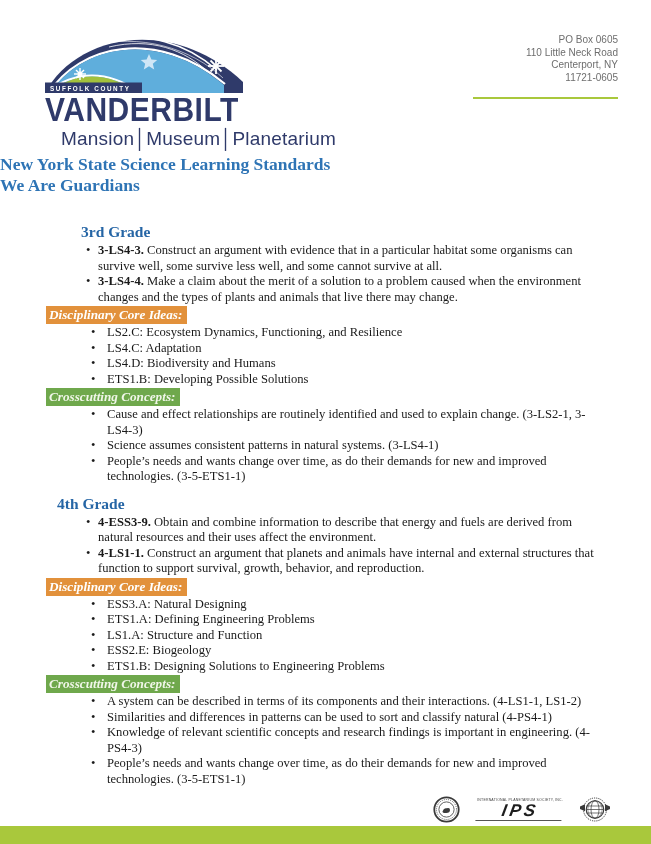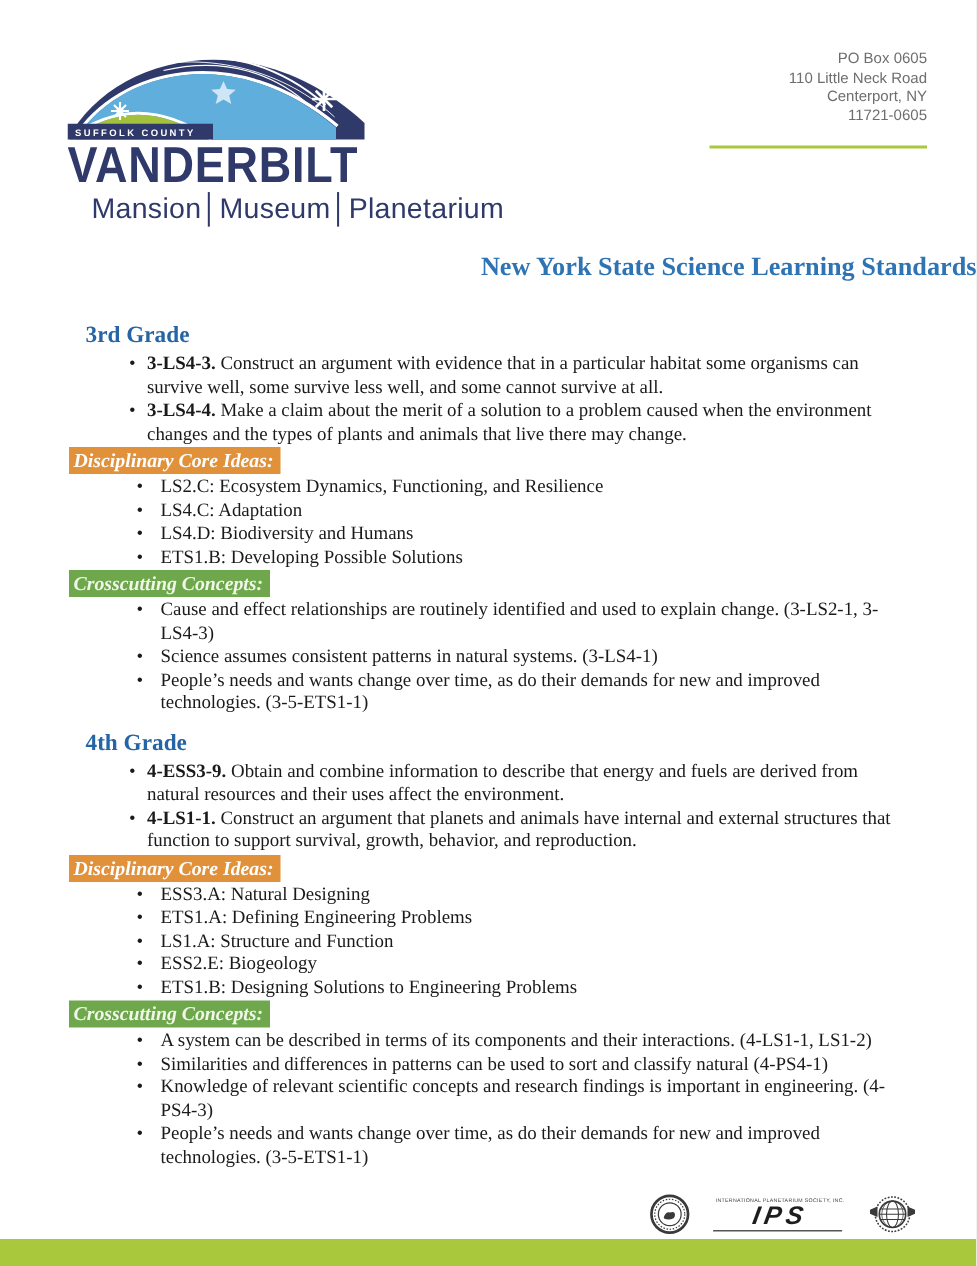--- a/index.html
+++ b/index.html
@@ -28,21 +28,21 @@
     margin-top:3px; margin-left:16px; white-space:nowrap;
   }
   .addr {
     text-align:right; font-family:"Liberation Sans", sans-serif;
     font-size:10px; line-height:12.5px; color:#6e6e6e; padding-top:4px;
   }
   .addr-rule { margin-top:13px; margin-left:auto; width:145px; height:2px; }
 
   
   .doc-title {
-    margin-top:16px; text-align:right;
+    margin-top:4px; text-align:left;
     font-weight:bold; font-size:17.5px; line-height:21px;
   }
 
   
   main { margin:27px 56px 0 57px; font-size:12.6px; line-height:15.5px; }
   h2.grade { margin:0 0 2px 0; font-size:15.5px; line-height:18px; font-weight:bold; }
   h2.grade.second { margin-top:10px; }
 
   ul { list-style:none; margin:0; padding:0; }
   li { position:relative; }
@@ -131,25 +131,26 @@
       <div>PO Box 0605</div>
       <div>110 Little Neck Road</div>
       <div>Centerport, NY</div>
       <div>11721-0605</div>
       <div class="addr-rule" style="background: rgb(169, 200, 60);"></div>
     </div>
   </div>
 
   <div class="doc-title" style="color: rgb(46, 116, 181);">
     <div>New York State Science Learning Standards</div>
+    <div>We Are Guardians</div>
   </div>
 
   <main>
 
-    <h2 class="grade" style="color: rgb(37, 101, 165);">3rd Grade</h2>
+    <h2 class="grade" style="color: rgb(37, 101, 165); margin-left: 24px;">3rd Grade</h2>
     <ul class="std">
       <li><span class="code">3-LS4-3.</span> <span>Construct an argument with evidence that in a particular habitat some organisms can survive well, some survive less well, and some cannot survive at all.</span></li>
       <li><span class="code">3-LS4-4.</span> <span>Make a claim about the merit of a solution to a problem caused when the environment changes and the types of plants and animals that live there may change.</span></li>
     </ul>
     <div class="hl-line"><span class="hl orange" style="background: rgb(226, 145, 59);">Disciplinary Core Ideas:</span></div>
     <ul class="sub">
       <li>LS2.C: Ecosystem Dynamics, Functioning, and Resilience</li>
       <li>LS4.C: Adaptation</li>
       <li>LS4.D: Biodiversity and Humans</li>
       <li>ETS1.B: Developing Possible Solutions</li>

